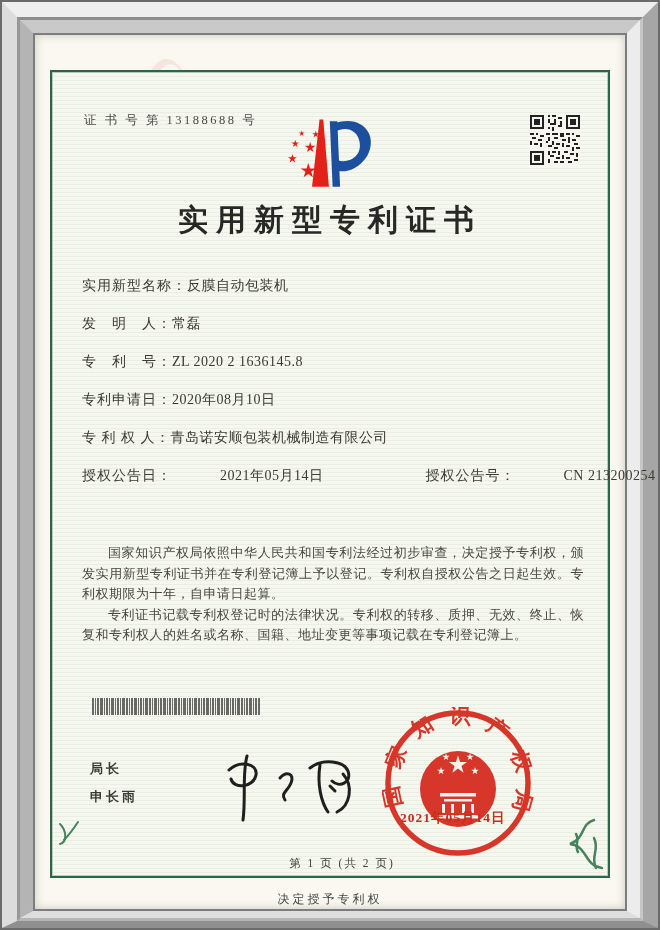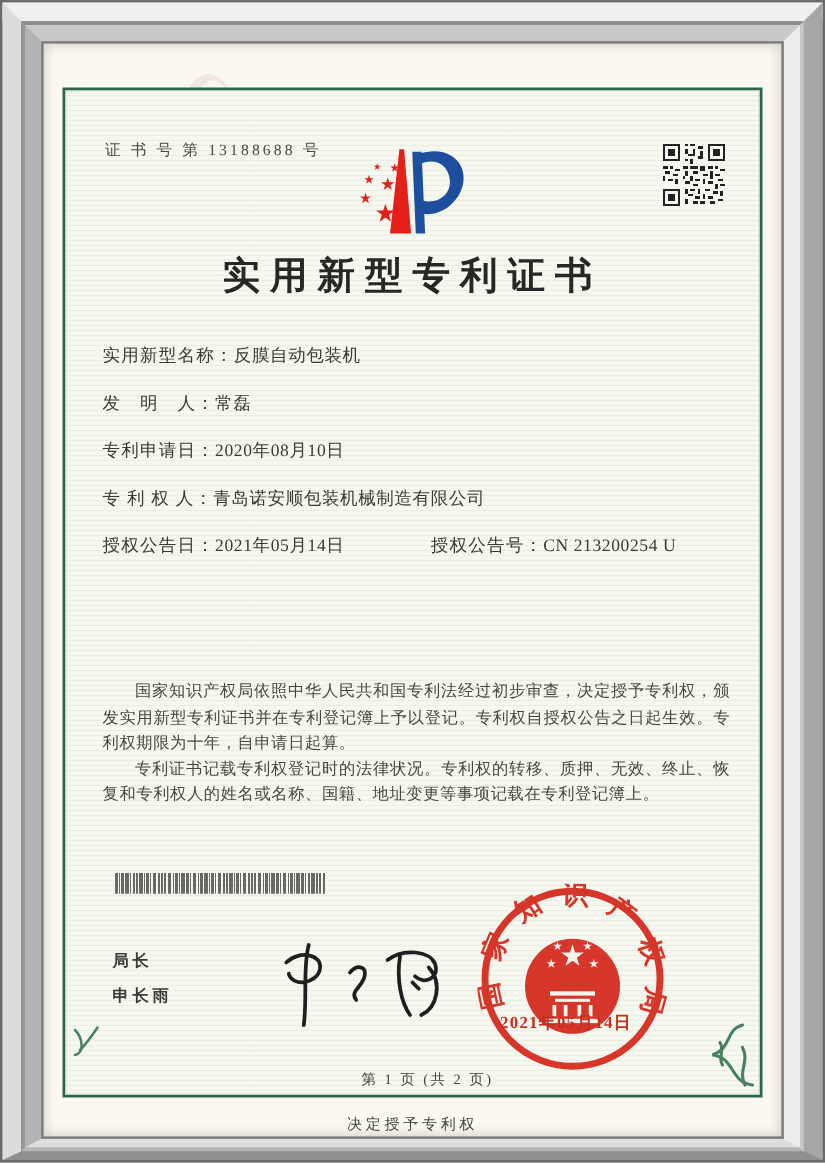--- a/index.html
+++ b/index.html
@@ -28,22 +28,22 @@
   .certno{position:absolute;left:32px;top:40px;font-size:12.5px;letter-spacing:2.5px;color:#4b4b46;}
   .logo{position:absolute;left:222px;top:40px;}
   .qr{position:absolute;left:478px;top:43px;}
   .title{position:absolute;left:0;right:0;top:128px;text-align:center;font-size:30px;
     font-weight:bold;letter-spacing:8px;color:#272725;}
   
   .fields{position:absolute;left:30px;top:205px;width:512px;font-size:14px;color:#3c3a32;}
   .frow{display:flex;line-height:18px;margin-bottom:20px;white-space:nowrap;text-align:right;}
   .flabel{letter-spacing:1px;}
   .fvalue{letter-spacing:.5px;}
-  .grant{margin-top:6px;}
-  .grant2{margin-left:69px;}
+  .grant{margin-top:6px;gap:48px;}
+  .grant2{margin-left:54px;}
   
   .paras{position:absolute;left:30px;top:471px;width:502px;font-size:13px;line-height:20.5px;
     color:#4a473e;text-align:justify;}
   .paras p{margin:0;text-indent:2em;letter-spacing:.5px;}
   
   .barcode{position:absolute;left:40px;top:626px;opacity:.82;}
   .issuer-title{position:absolute;left:38px;top:688px;font-size:13px;font-weight:bold;
     letter-spacing:3px;color:#3a3a36;}
   .issuer-name{position:absolute;left:38px;top:716px;font-size:13px;font-weight:bold;
     letter-spacing:3px;color:#3a3a36;}
@@ -107,20 +107,24 @@
     <div class="title">实用新型专利证书</div>
 
     <div class="fields">
       <div class="frow">
         <span class="flabel">实用新型名称：</span>
         <span class="fvalue">反膜自动包装机</span>
       </div>
       <div class="frow">
         <span class="flabel">发　明　人：</span>
         <span class="fvalue">常磊</span>
+      </div>
+      <div class="frow">
+        <span class="flabel">专　利　号：</span>
+        <span class="fvalue">ZL 2020 2 1636145.8</span>
       </div>
       <div class="frow">
         <span class="flabel">专利申请日：</span>
         <span class="fvalue">2020年08月10日</span>
       </div>
       <div class="frow">
         <span class="flabel">专 利 权 人：</span>
         <span class="fvalue">青岛诺安顺包装机械制造有限公司</span>
       </div>
       <div class="frow grant">

